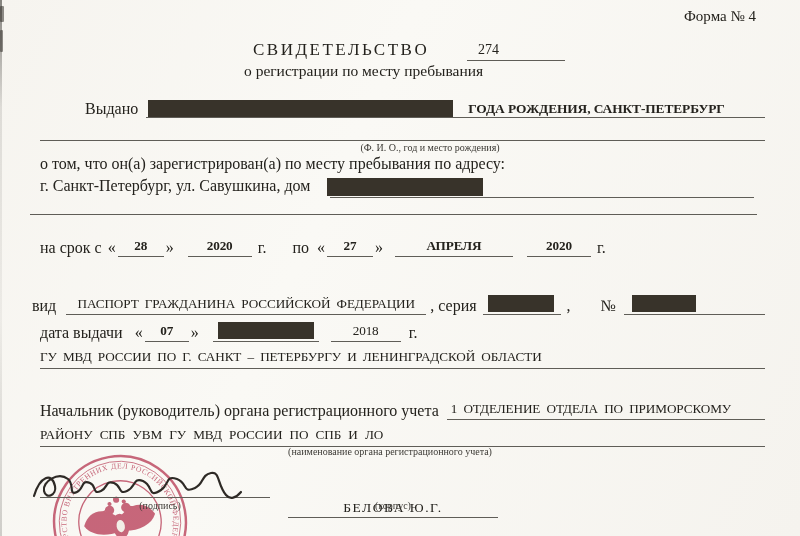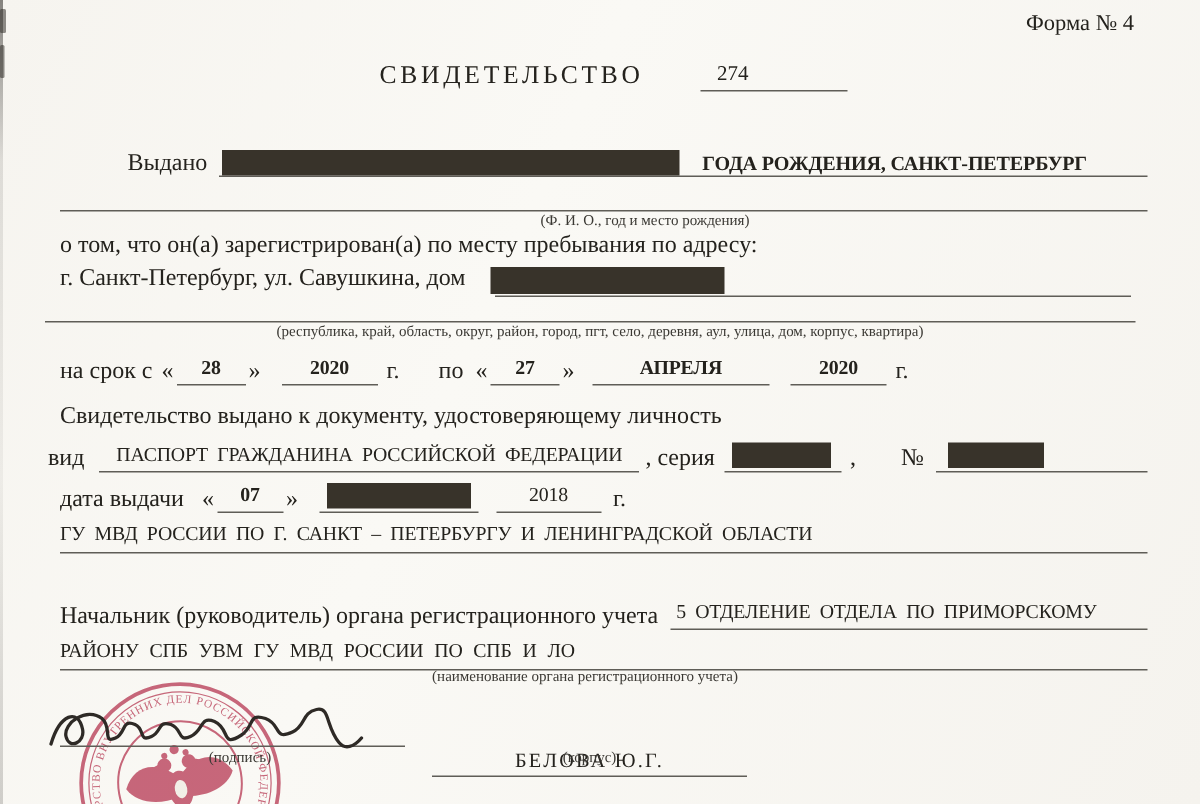--- a/index.html
+++ b/index.html
@@ -35,55 +35,54 @@
   <div class="edge"></div>
   <div class="mark" style="left:0;top:6.px;width:4px;height:16px;top:6px;"></div>
   <div class="mark" style="left:0;top:30px;width:3px;height:22px;"></div>
 
   <div class="abs t" style="right:44px;top:8px;font-size:15px;">Форма № 4</div>
 
   <div class="abs ttl" style="left:253px;top:40px;">СВИДЕТЕЛЬСТВО</div>
   <div class="abs field" style="left:467px;top:40px;width:98px;text-align:left;">
     <span style="font-size:14px;padding-left:11px;">274</span>
   </div>
+  <div class="abs sub" style="left:244px;top:62px;">о регистрации по месту пребывания</div>
 
   <div class="row" style="left:85px;top:95px;right:35px;">
     <span class="t" style="margin-right:8px;">Выдано</span>
     <div class="field" style="flex:1;display:flex;align-items:flex-end;text-align:left;height:23px;">
       <span class="redact" style="display:inline-block;width:305px;height:17px;margin-left:2px;"></span>
       <span class="cond bold" style="margin-left:15px;font-size:13.4px;">ГОДА РОЖДЕНИЯ, САНКТ-ПЕТЕРБУРГ</span>
     </div>
   </div>
   <div class="abs uline" style="left:40px;top:119px;width:725px;height:21px;"></div>
   <div class="abs sm center" style="left:250px;top:142px;width:360px;">(Ф. И. О., год и место рождения)</div>
 
   <div class="abs t" style="left:40px;top:155px;">о том, что он(а) зарегистрирован(а) по месту пребывания по адресу:</div>
   <div class="abs uline" style="left:330px;top:177px;width:424px;height:20px;"></div>
   <div class="abs t" style="left:40px;top:177px;">г. Санкт-Петербург, ул. Савушкина, дом</div>
   <div class="abs redact" style="left:327px;top:178px;width:156px;height:18px;"></div>
   <div class="abs uline" style="left:30px;top:193px;width:727px;height:21px;"></div>
-  <div class="abs sm center" style="left:100px;top:216px;width:600px;">(республика, край, область, округ, район, город, пгт, село, деревня, аул, улица, дом, корпус, квартира)</div>
 
   <div class="row" style="left:40px;top:236px;right:35px;">
     <span class="t" style="margin-right:6px;">на срок с</span>
     <span class="t">«</span>
     <div class="field" style="width:46px;margin:0 2px;"><span class="cond bold">28</span></div>
     <span class="t">»</span>
     <div class="field" style="width:64px;margin-left:14px;"><span class="cond bold">2020</span></div>
     <span class="t" style="margin-left:6px;">г.</span>
     <span class="t" style="margin-left:26px;">по</span>
     <span class="t" style="margin-left:8px;">«</span>
     <div class="field" style="width:46px;margin:0 2px;"><span class="cond bold">27</span></div>
     <span class="t">»</span>
     <div class="field" style="width:118px;margin-left:12px;"><span class="cond bold">АПРЕЛЯ</span></div>
     <div class="field" style="width:64px;margin-left:14px;"><span class="cond bold">2020</span></div>
     <span class="t" style="margin-left:6px;">г.</span>
   </div>
 
-  <div class="abs t" style="left:40px;top:269px;">Свидетельство выдано к документу, удостоверяющему личность</div>
 
   <div class="row" style="left:32px;top:294px;right:35px;">
     <span class="t" style="margin-right:10px;">вид</span>
     <div class="field" style="width:360px;"><span class="cond ws3">ПАСПОРТ ГРАЖДАНИНА РОССИЙСКОЙ ФЕДЕРАЦИИ</span></div>
     <span class="t" style="margin-left:4px;">, серия</span>
     <div class="field" style="width:78px;margin-left:6px;">
       <span class="redact" style="position:absolute;left:5px;bottom:2px;width:66px;height:17px;"></span>
     </div>
     <span class="t" style="margin-left:6px;">,</span>
     <span class="t" style="margin-left:30px;margin-right:8px;">№</span>
@@ -104,21 +103,21 @@
     <span class="t" style="margin-left:8px;">г.</span>
   </div>
 
   <div class="abs uline" style="left:40px;top:347px;width:725px;padding-bottom:3px;">
     <span class="cond ws3">ГУ МВД РОССИИ ПО Г. САНКТ – ПЕТЕРБУРГУ И ЛЕНИНГРАДСКОЙ ОБЛАСТИ</span>
   </div>
 
   <div class="row" style="left:40px;top:399px;right:35px;">
     <span class="t" style="margin-right:8px;">Начальник (руководитель) органа регистрационного учета</span>
     <div class="field" style="flex:1;text-align:left;">
-      <span class="cond ws3" style="padding-left:4px;">5 ОТДЕЛЕНИЕ ОТДЕЛА ПО ПРИМОРСКОМУ</span>
+      <span class="cond ws3" style="padding-left:4px;">1 ОТДЕЛЕНИЕ ОТДЕЛА ПО ПРИМОРСКОМУ</span>
     </div>
   </div>
   <div class="abs uline" style="left:40px;top:425px;width:725px;padding-bottom:3px;">
     <span class="cond ws4">РАЙОНУ СПБ УВМ ГУ МВД РОССИИ ПО СПБ И ЛО</span>
   </div>
   <div class="abs sm center" style="left:190px;top:446px;width:400px;">(наименование органа регистрационного учета)</div>
 
   <svg class="abs" style="left:50px;top:452px;width:140px;height:140px;transform:rotate(-10deg);opacity:.85;mix-blend-mode:multiply;" viewBox="0 0 136 136">
     <g fill="none" stroke="#c24f68">
       <circle cx="68" cy="68" r="64" stroke-width="2.4"></circle>

